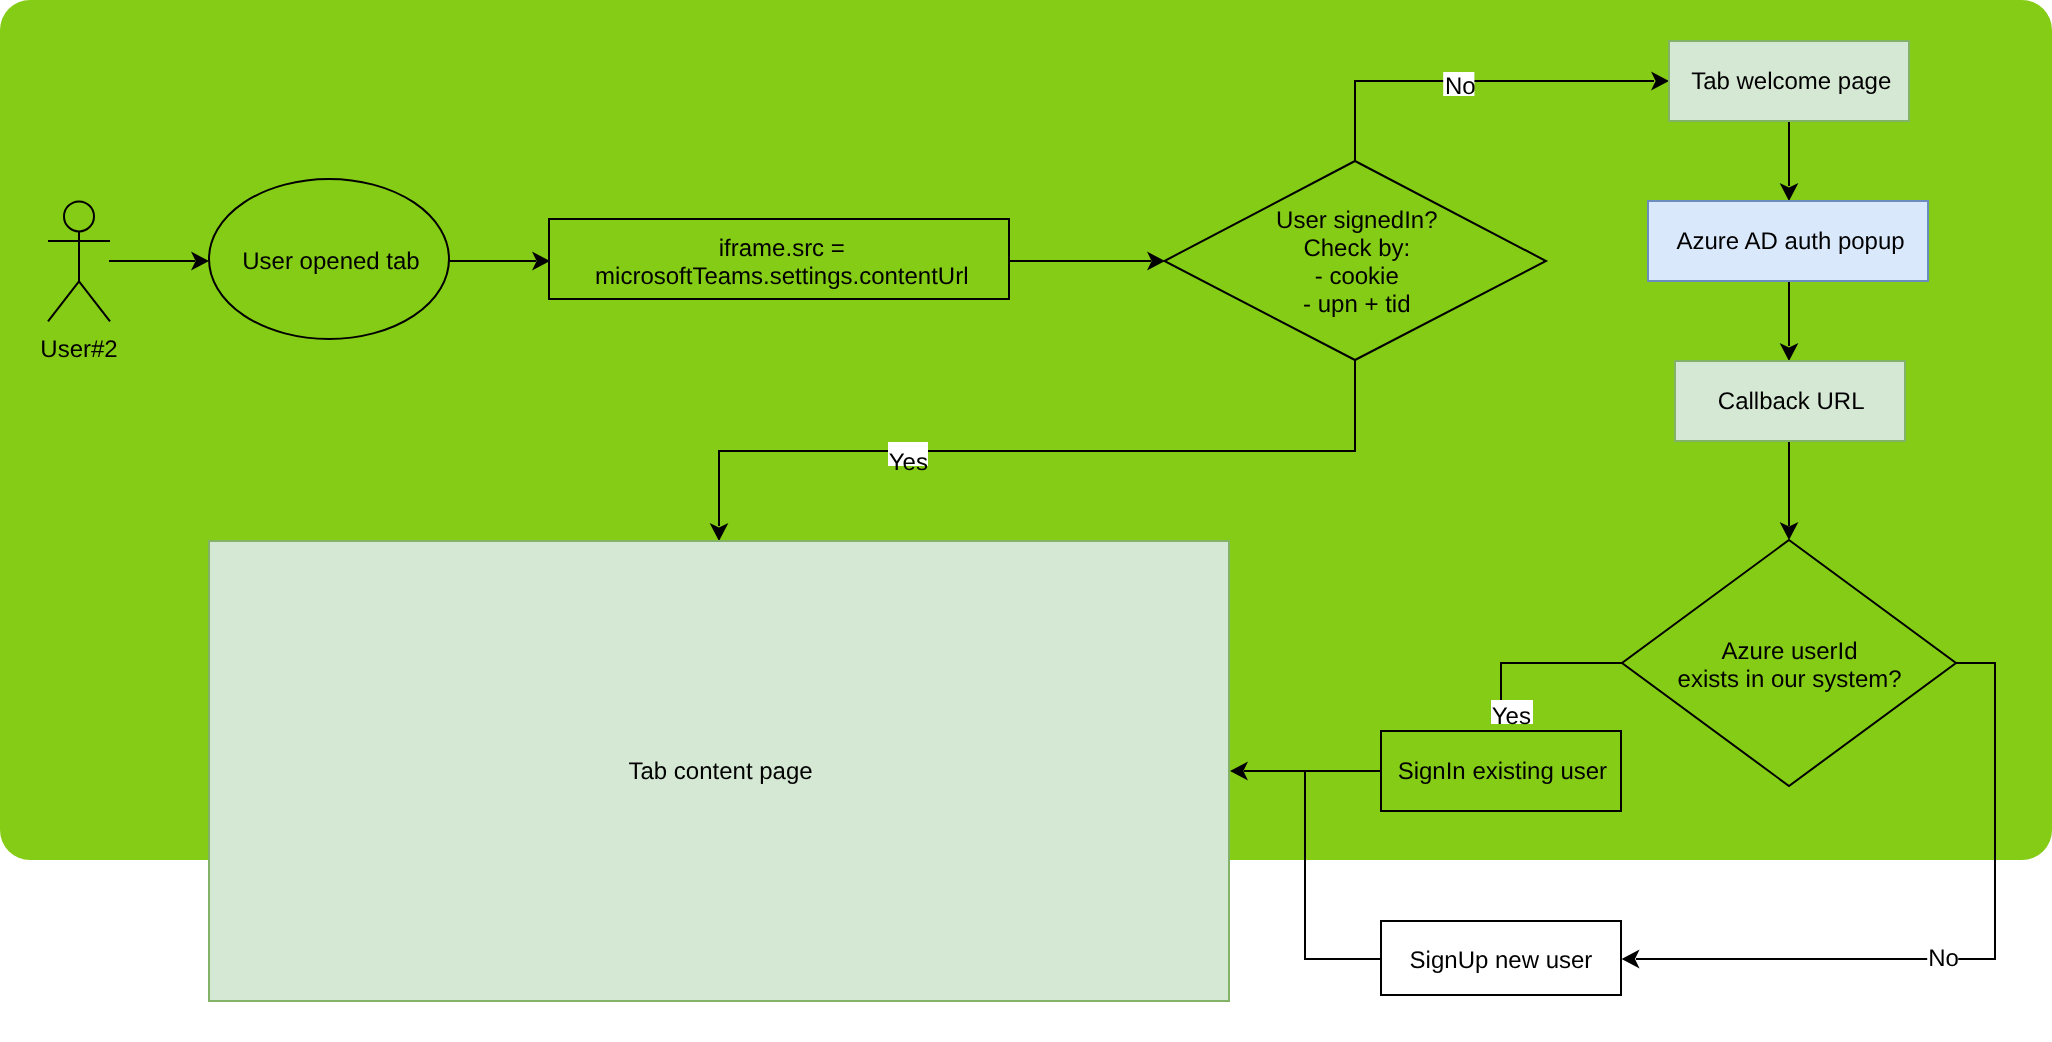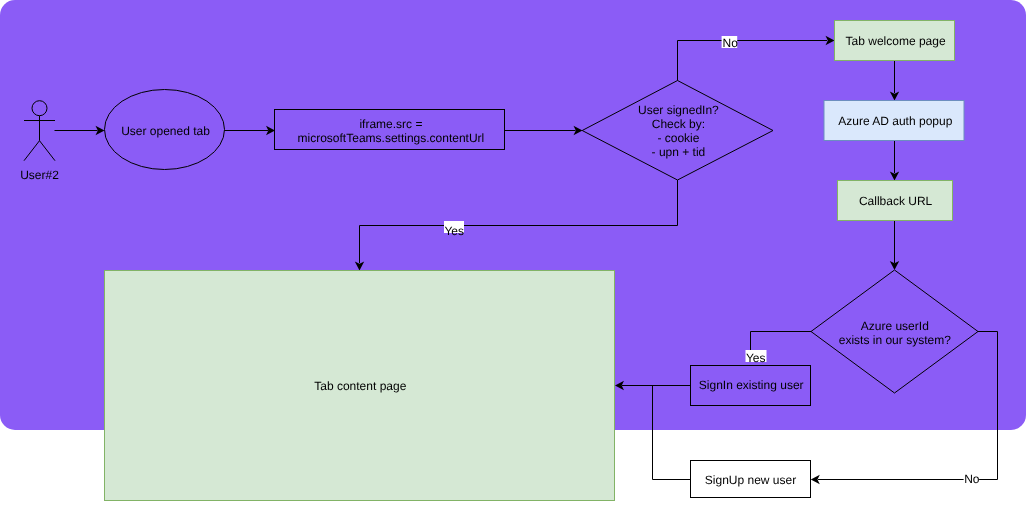--- a/index.html
+++ b/index.html
@@ -13,21 +13,21 @@
   body {
     width: 1026px;
     height: 521px;
     overflow: hidden;
     font-family: "Liberation Sans", sans-serif;
   }
   #canvas {
     position: relative;
     width: 1026px;
     height: 430px;
-    background: #8b5cf6;
+    background: #84cc16;
     border-radius: 15px;
   }
   svg.diagram {
     position: absolute;
     left: 0;
     top: 0;
     width: 1026px;
     height: 521px;
     
     will-change: opacity;

